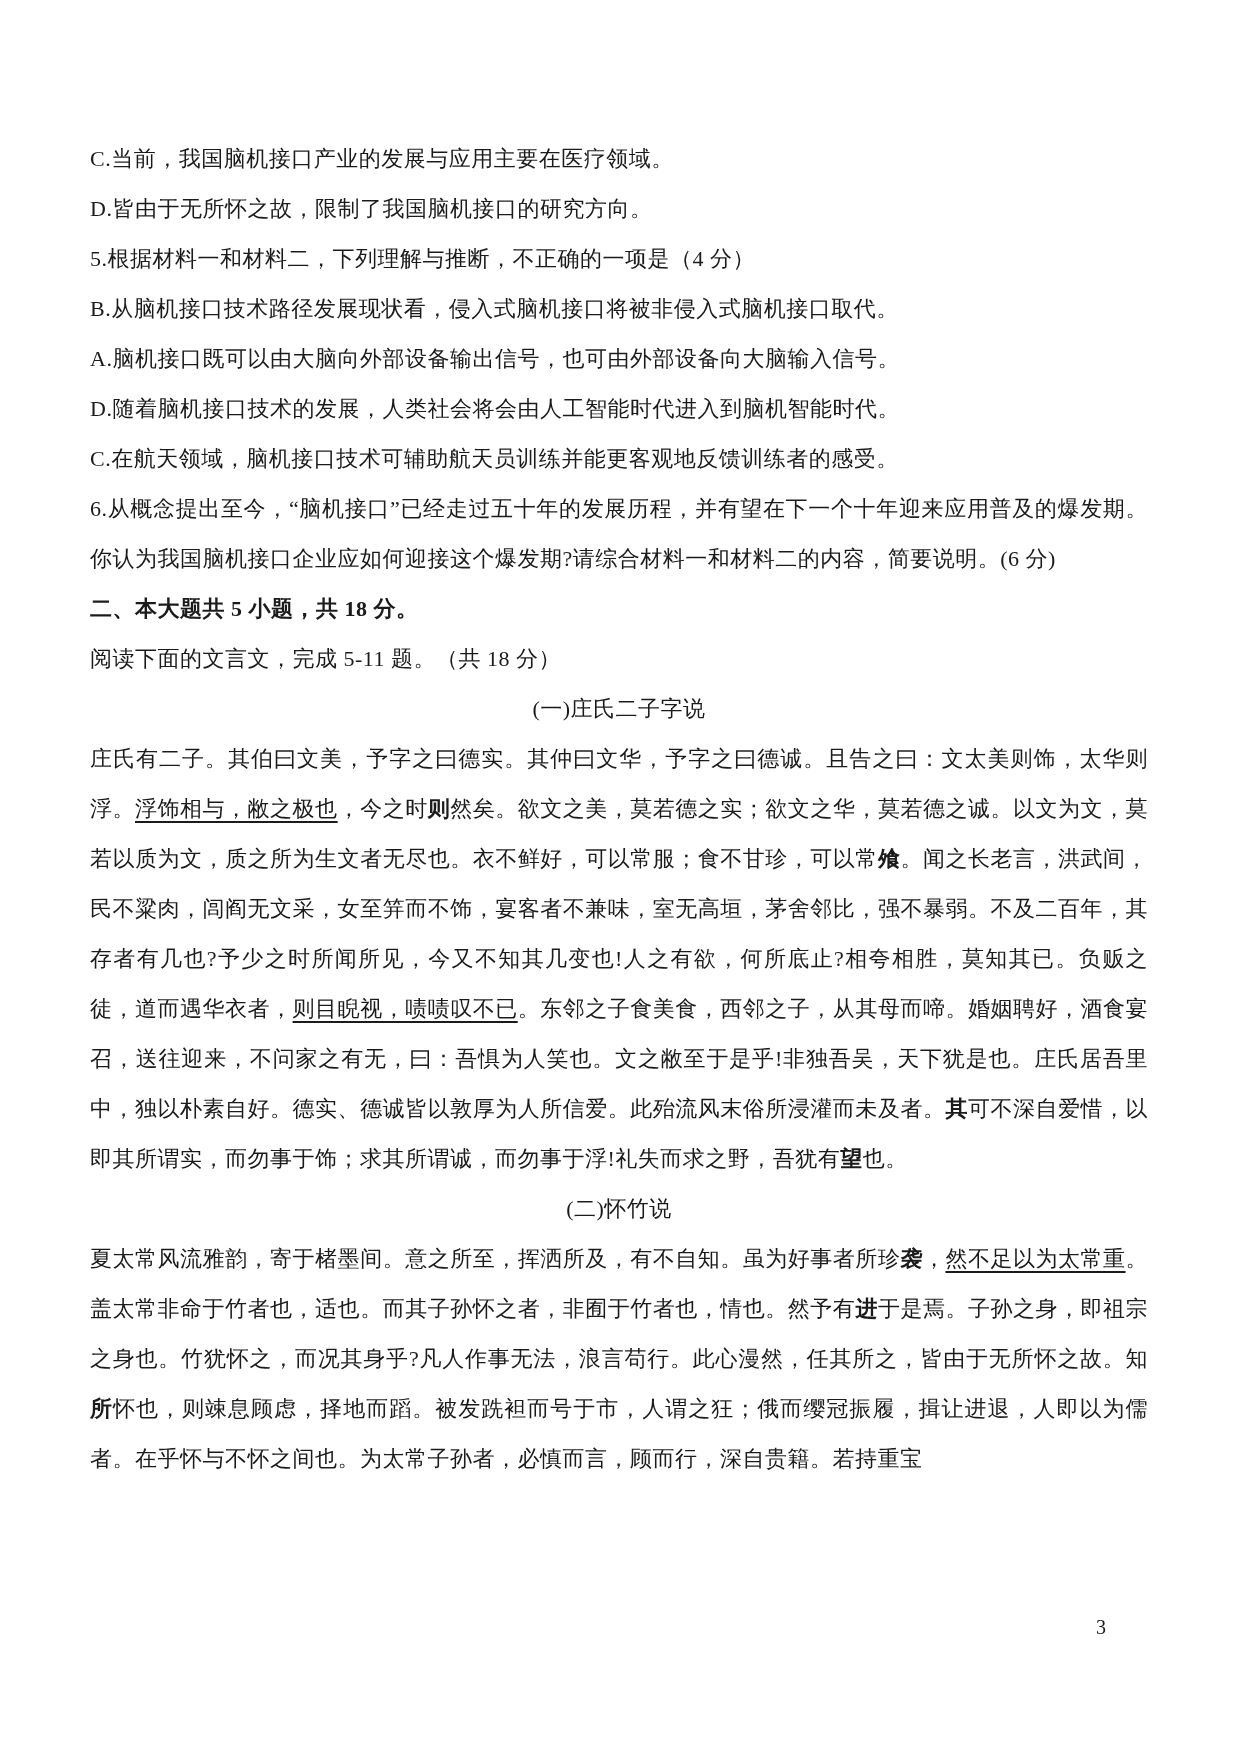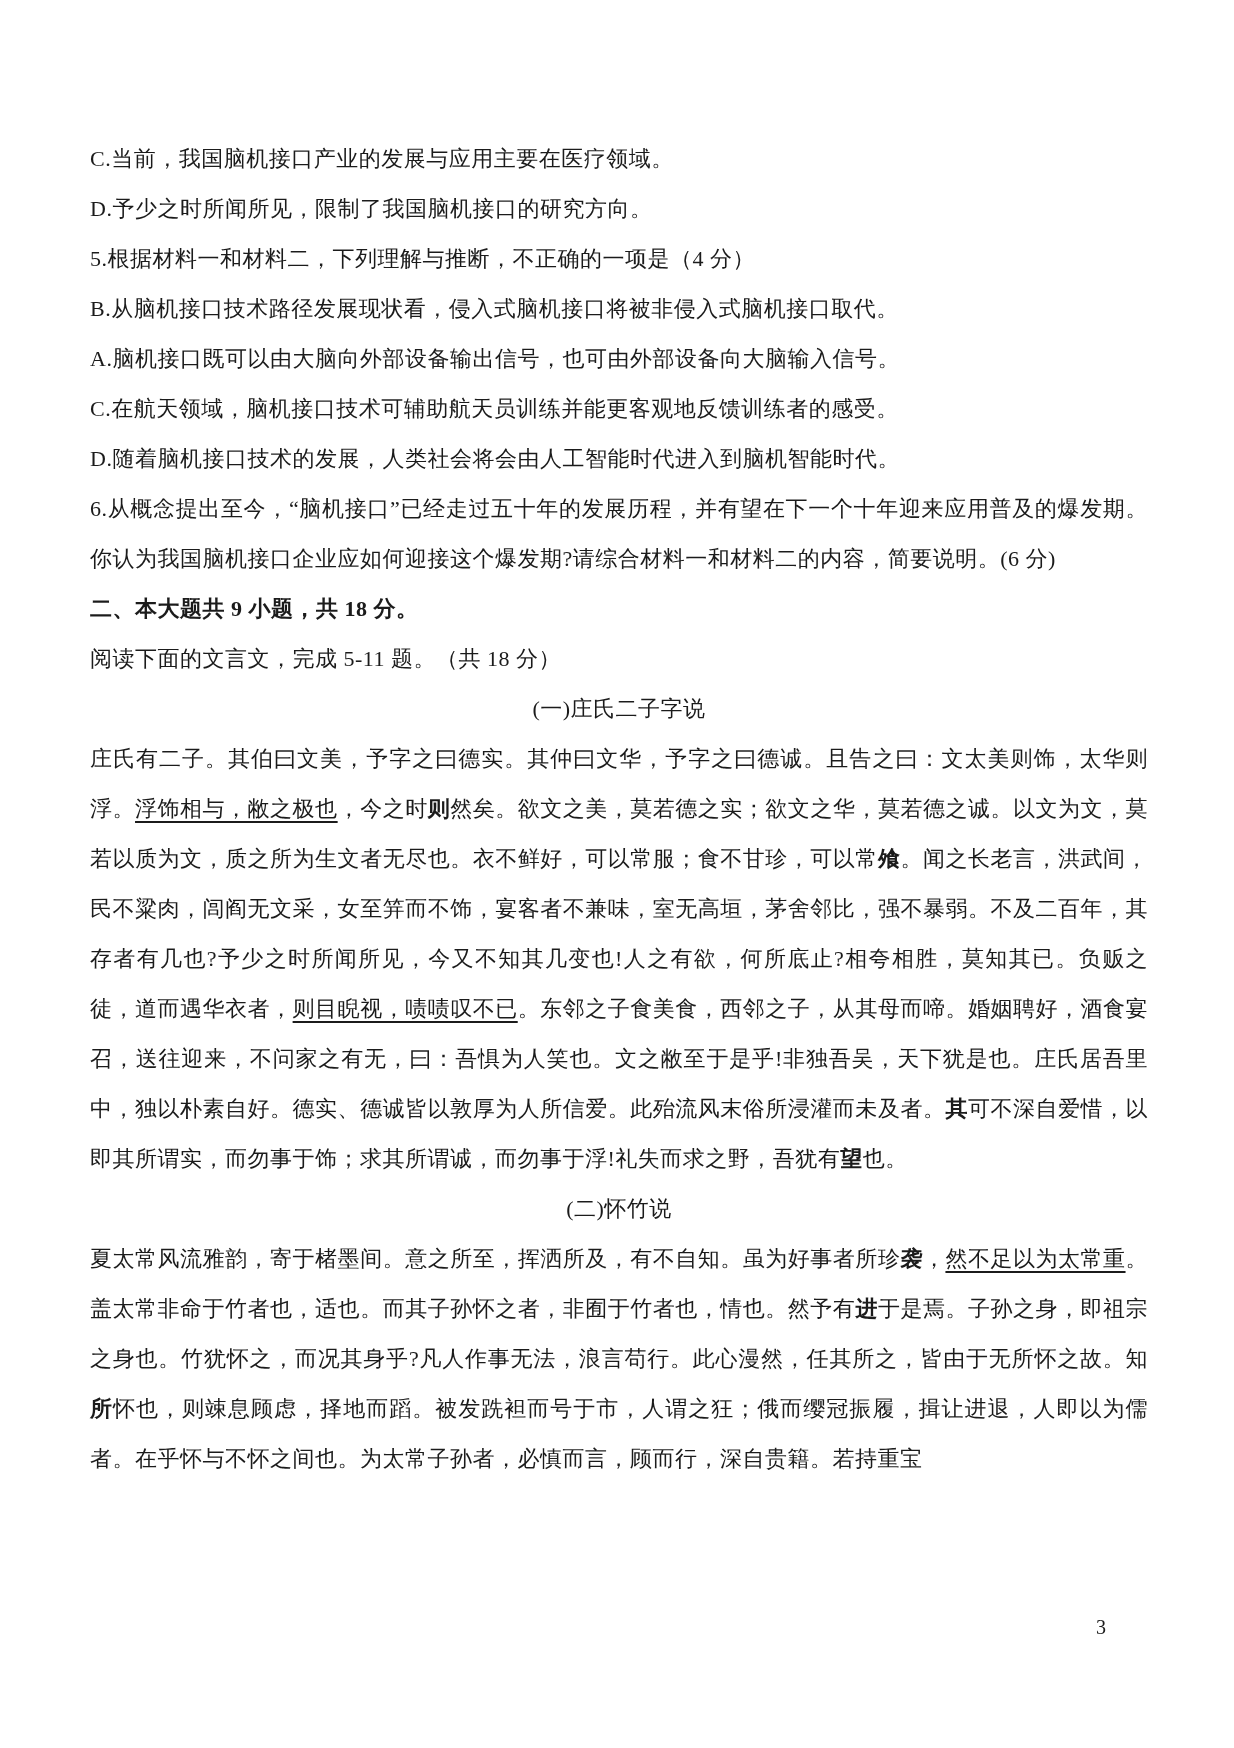--- a/index.html
+++ b/index.html
@@ -46,31 +46,31 @@
     font-size: 20px;
     line-height: 26px;
   }
 </style>
 </head>
 <body>
 
 <div class="page">
 
   <p class="line">C.当前，我国脑机接口产业的发展与应用主要在医疗领域。</p>
-  <p class="line">D.予少之时所闻所见，限制了我国脑机接口的研究方向。</p>
+  <p class="line">D.皆由于无所怀之故，限制了我国脑机接口的研究方向。</p>
 
   <p class="line">5.根据材料一和材料二，下列理解与推断，不正确的一项是（4 分）</p>
   <p class="line">B.从脑机接口技术路径发展现状看，侵入式脑机接口将被非侵入式脑机接口取代。</p>
   <p class="line">A.脑机接口既可以由大脑向外部设备输出信号，也可由外部设备向大脑输入信号。</p>
+  <p class="line">D.随着脑机接口技术的发展，人类社会将会由人工智能时代进入到脑机智能时代。</p>
   <p class="line">C.在航天领域，脑机接口技术可辅助航天员训练并能更客观地反馈训练者的感受。</p>
-  <p class="line">D.随着脑机接口技术的发展，人类社会将会由人工智能时代进入到脑机智能时代。</p>
 
   <p class="line">6.从概念提出至今，“脑机接口”已经走过五十年的发展历程，并有望在下一个十年迎来应用普及的爆发期。你认为我国脑机接口企业应如何迎接这个爆发期?请综合材料一和材料二的内容，简要说明。(6 分)</p>
 
-  <p class="line bold">二、本大题共 9 小题，共 18 分。</p>
+  <p class="line bold">二、本大题共 5 小题，共 18 分。</p>
   <p class="line">阅读下面的文言文，完成 5-11 题。（共 18 分）</p>
 
   <p class="line center">(一)庄氏二子字说</p>
   <p class="line"><span>庄氏有二子。其伯曰文美，予字之曰德实。其仲曰文华，予字之曰德诚。且告之曰：文太美则饰，太华则浮。</span><span class="u">浮饰相与，敝之极也</span><span>，今之时</span><span class="b">则</span><span>然矣。欲文之美，莫若德之实；欲文之华，莫若德之诚。以文为文，莫若以质为文，质之所为生文者无尽也。衣不鲜好，可以常服；食不甘珍，可以常</span><span class="b">飧</span><span>。闻之长老言，洪武间，民不粱肉，闾阎无文采，女至笄而不饰，宴客者不兼味，室无高垣，茅舍邻比，强不暴弱。不及二百年，其存者有几也?予少之时所闻所见，今又不知其几变也!人之有欲，何所底止?相夸相胜，莫知其已。负贩之徒，道而遇华衣者，</span><span class="u">则目睨视，啧啧叹不已</span><span>。东邻之子食美食，西邻之子，从其母而啼。婚姻聘好，酒食宴召，送往迎来，不问家之有无，曰：吾惧为人笑也。文之敝至于是乎!非独吾吴，天下犹是也。庄氏居吾里中，独以朴素自好。德实、德诚皆以敦厚为人所信爱。此殆流风末俗所浸灌而未及者。</span><span class="b">其</span><span>可不深自爱惜，以即其所谓实，而勿事于饰；求其所谓诚，而勿事于浮!礼失而求之野，吾犹有</span><span class="b">望</span><span>也。</span></p>
 
   <p class="line center">(二)怀竹说</p>
   <p class="line"><span>夏太常风流雅韵，寄于楮墨间。意之所至，挥洒所及，有不自知。虽为好事者所珍</span><span class="b">袭</span><span>，</span><span class="u">然不足以为太常重</span><span>。盖太常非命于竹者也，适也。而其子孙怀之者，非囿于竹者也，情也。然予有</span><span class="b">进</span><span>于是焉。子孙之身，即祖宗之身也。竹犹怀之，而况其身乎?凡人作事无法，浪言苟行。此心漫然，任其所之，皆由于无所怀之故。知</span><span class="b">所</span><span>怀也，则竦息顾虑，择地而蹈。被发跣袒而号于市，人谓之狂；俄而缨冠振履，揖让进退，人即以为儒者。在乎怀与不怀之间也。为太常子孙者，必慎而言，顾而行，深自贵籍。若持重宝</span></p>
 
   <div class="page-number">3</div>
 

